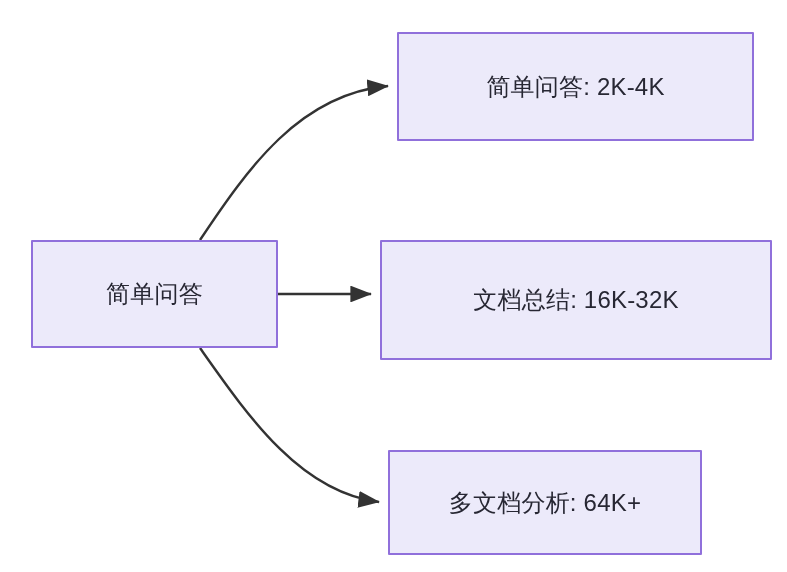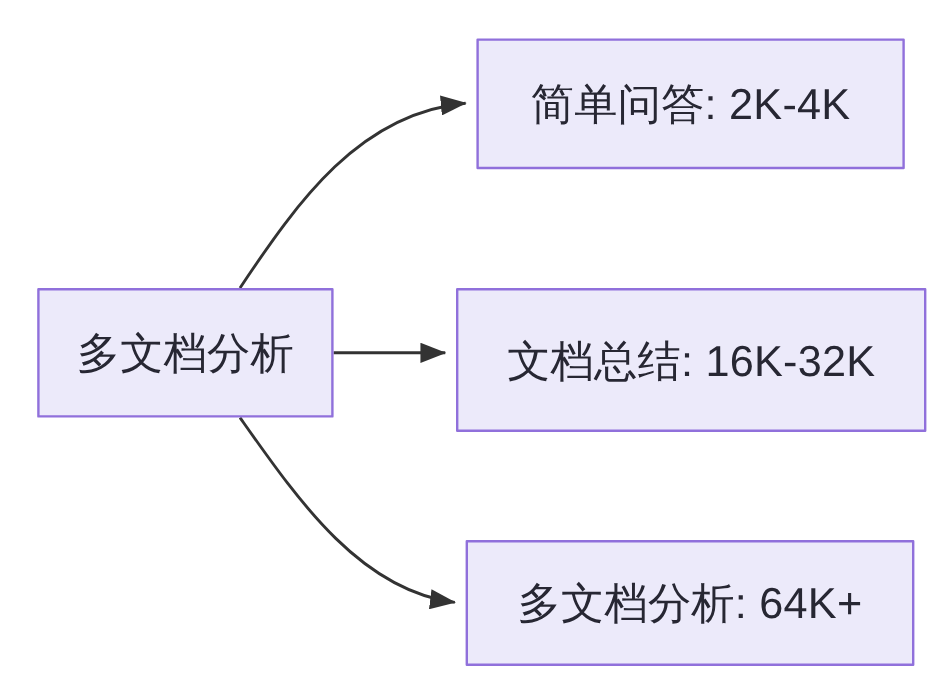--- a/index.html
+++ b/index.html
@@ -33,21 +33,21 @@
     background: #ECEAFA;
     border: 2px solid #9070DB;
     border-radius: 1px;
     display: flex;
     align-items: center;
     justify-content: center;
     text-align: center;
   }
   .node-label {
     color: #272733;
-    font-size: 36px;
+    font-size: 24px;
     line-height: 1.25;
     font-weight: 400;
     letter-spacing: 0.2px;
     white-space: nowrap;
   }
   #node-source {
     left: 31px;
     top: 240px;
     width: 247px;
     height: 108px;
@@ -60,21 +60,21 @@
   }
   #node-target-1 {
     left: 380px;
     top: 240px;
     width: 392px;
     height: 120px;
   }
   #node-target-2 {
     left: 388px;
     top: 450px;
-    width: 374px;
+    width: 314px;
     height: 105px;
   }
 </style>
 </head>
 <body>
 
 <div id="diagram-canvas">
 
   <svg id="edge-layer" viewBox="0 0 787 572" width="787" height="572" xmlns="http://www.w3.org/2000/svg">
     <defs>
@@ -84,21 +84,21 @@
     </defs>
 
     <path d="M 200,240 C 248,168 300,94 388,86" fill="none" stroke="#333333" stroke-width="2.4" marker-end="url(#arrowhead)"></path>
 
     <path d="M 278,294 L 371,294" fill="none" stroke="#333333" stroke-width="2.4" marker-end="url(#arrowhead)"></path>
 
     <path d="M 200,348 C 248,416 300,492 379,502" fill="none" stroke="#333333" stroke-width="2.4" marker-end="url(#arrowhead)"></path>
   </svg>
 
   <div class="node" id="node-source">
-    <span class="node-label">多文档分析</span>
+    <span class="node-label">简单问答</span>
   </div>
 
   <div class="node" id="node-target-0">
     <span class="node-label">简单问答: 2K-4K</span>
   </div>
 
   <div class="node" id="node-target-1">
     <span class="node-label">文档总结: 16K-32K</span>
   </div>
 

